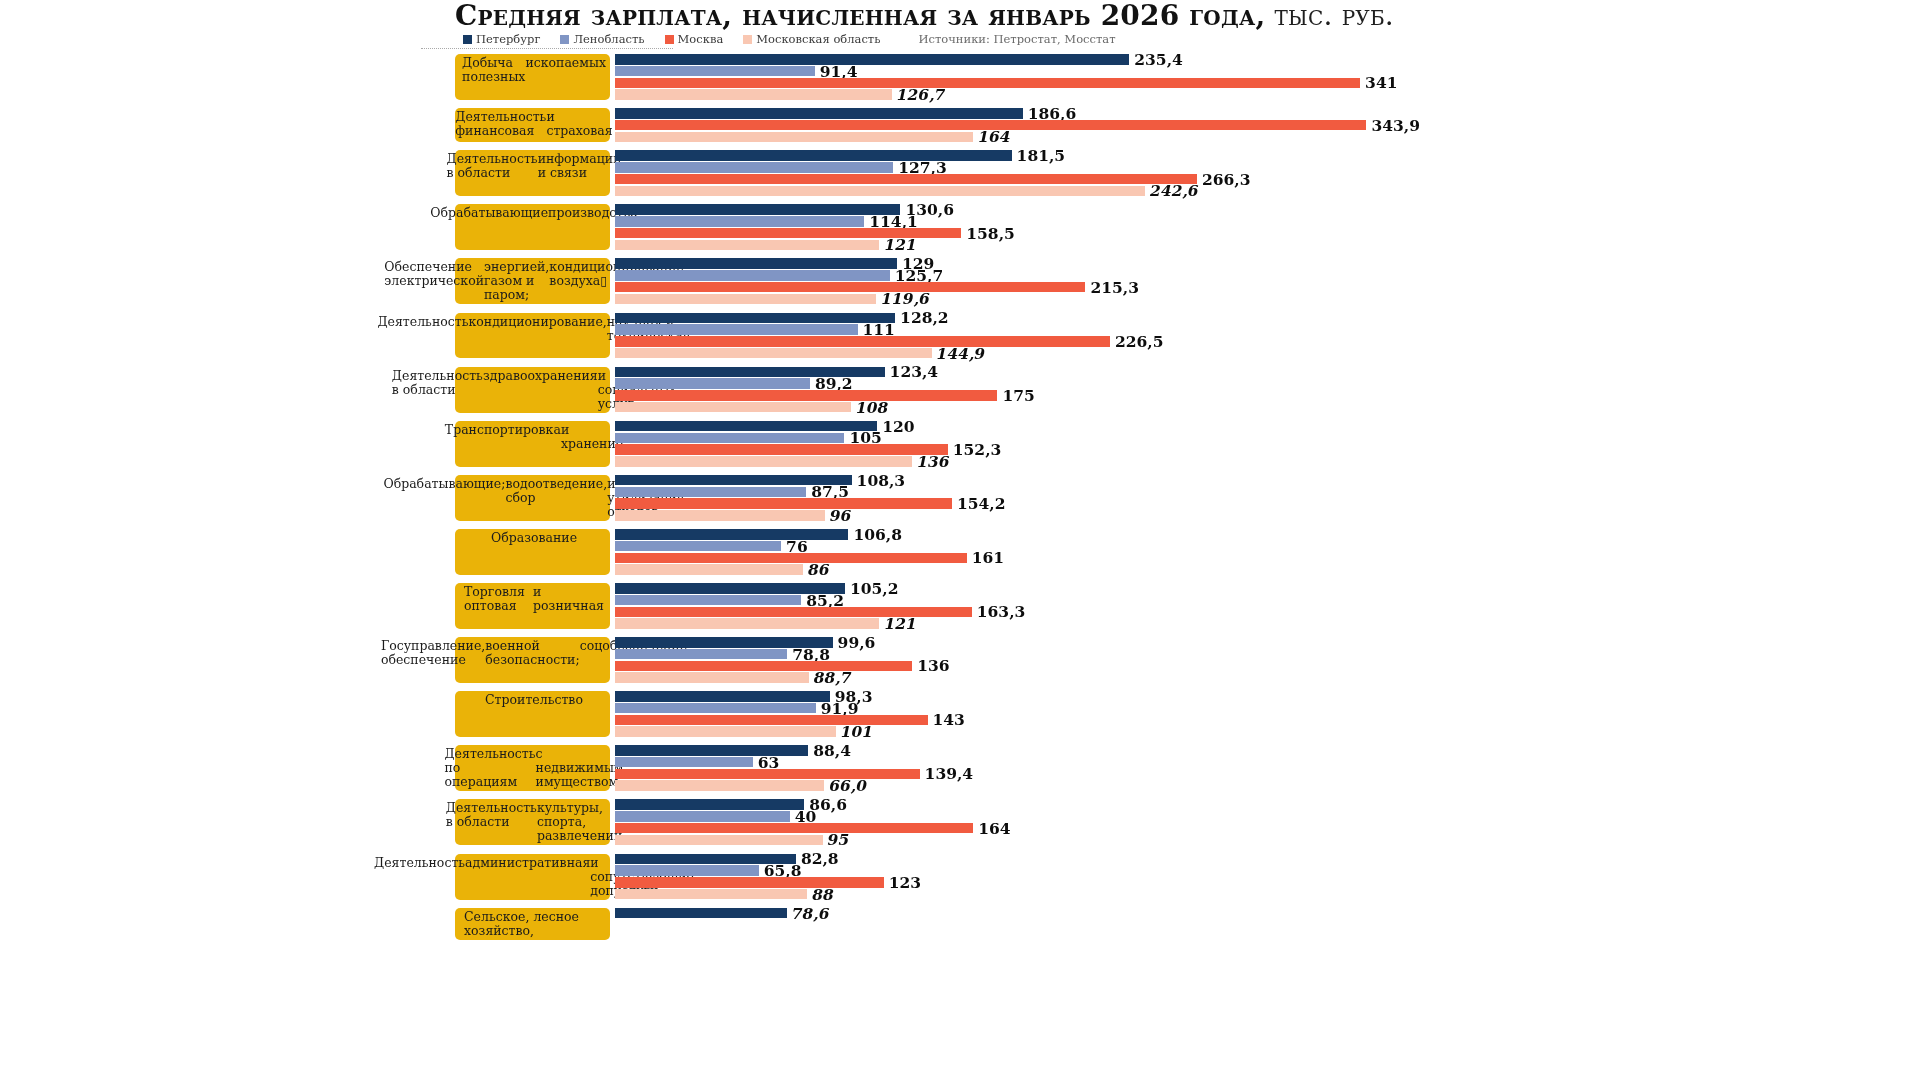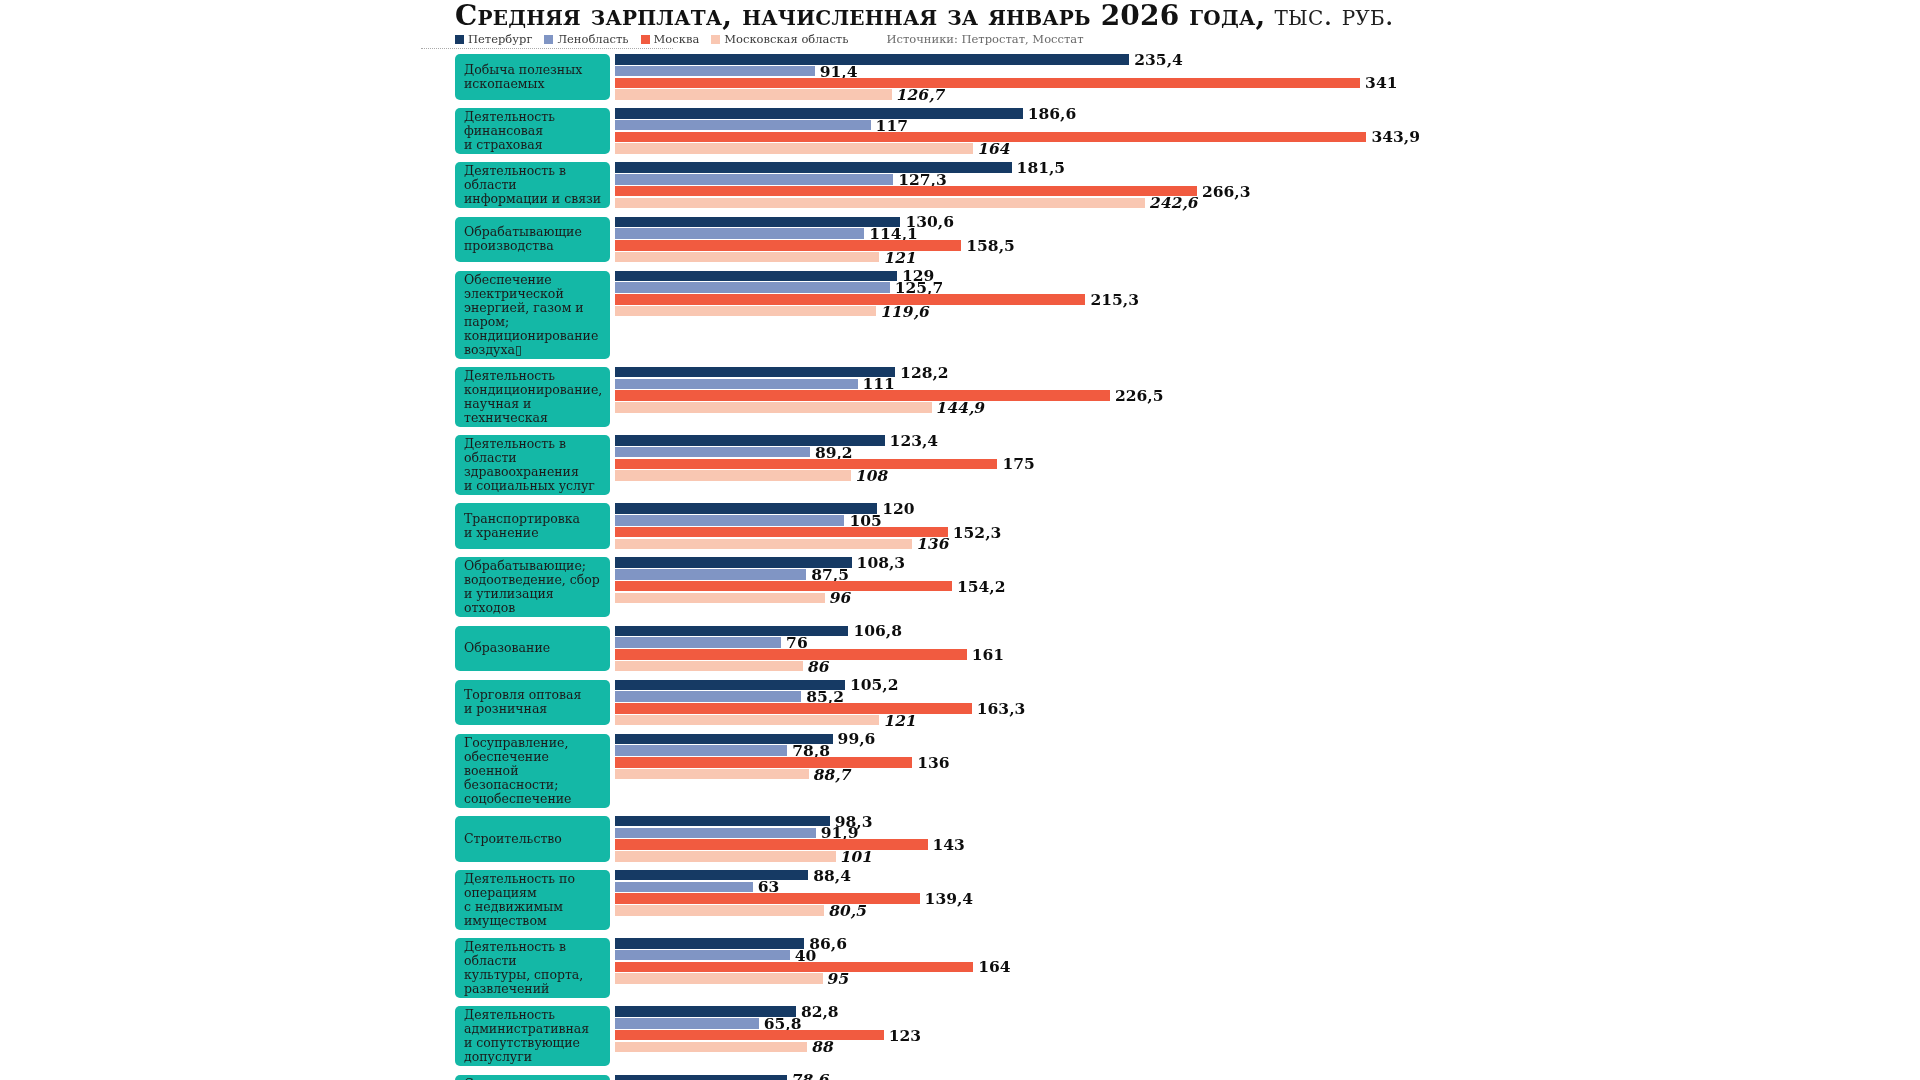--- a/index.html
+++ b/index.html
@@ -7,29 +7,29 @@
               font-family:"DejaVu Serif", serif; }
   .content { position:absolute; left:455px; top:2px; width:1465px; }
 
   .title { font-variant:small-caps; font-size:28px; line-height:27px;
            color:#121212; white-space:nowrap; letter-spacing:.2px; }
   .title .t-bold { font-weight:bold; }
   .title .t-suffix { font-weight:normal; color:#1f1f1f; }
 
   .legend { display:flex; align-items:center; margin-top:4px; height:12px;
             font-size:11.5px; color:#3a3a3a; }
-  .legend-item { display:flex; align-items:center; margin-right:12px; }
+  .legend-item { display:flex; align-items:center; margin-right:12px;margin-left:8px; }
   .swatch { width:9px; height:9px; margin-right:4px; flex:0 0 auto; }
   .sources { color:#6a6a6a; margin-left:26px; }
   .legend-rule { width:252px; border-top:1px dotted #a9a9a9; margin-top:3px; margin-left:-34px; }
 
   #rows { margin-top:5px; }
   .row { display:flex; margin-bottom:8.25px; }
-  .row-label { width:155px; flex:0 0 155px; background:#14b8a6; border-radius:5px;
-               display:flex; flex-direction:column; justify-content:center;
+  .row-label { width:155px; flex:0 0 155px; background:#eab308; border-radius:5px;
+               display:flex; flex-direction:row; justify-content:center;
                padding:2px 6px 2px 9px; font-size:12.5px; line-height:14px; color:#1b1b1b; }
   .bars { margin-left:5px; display:flex; flex-direction:column; }
   .bar-line { display:flex; align-items:center; height:10.5px; margin-bottom:1.25px; }
   .bar-line:last-child { margin-bottom:0;font-style:italic; }
   .bar { height:10.5px; flex:0 0 auto; }
   .val { font-weight:bold; font-size:15.5px; line-height:11px; color:#0d0d0d;
          margin-left:5px; white-space:nowrap; }
 </style>
 </head>
 <body>
@@ -92,24 +92,20 @@
         <div class="row-label">
           <div>Деятельность финансовая</div>
           <div>и страховая</div>
         </div>
         <div class="bars">
           <div class="bar-line">
             <div class="bar" style="width: 407.7px; background: rgb(22, 58, 100);"></div>
             <span class="val">186,6</span>
           </div>
           <div class="bar-line">
-            <div class="bar" style="width: 255.6px; background: rgb(128, 149, 196);"></div>
-            <span class="val">117</span>
-          </div>
-          <div class="bar-line">
             <div class="bar" style="width: 751.4px; background: rgb(241, 91, 64);"></div>
             <span class="val">343,9</span>
           </div>
           <div class="bar-line">
             <div class="bar" style="width: 358.3px; background: rgb(249, 199, 178);"></div>
             <span class="val">164</span>
           </div>
         </div>
       </div>
       <div class="row">
@@ -392,21 +388,21 @@
           <div class="bar-line">
             <div class="bar" style="width: 137.7px; background: rgb(128, 149, 196);"></div>
             <span class="val">63</span>
           </div>
           <div class="bar-line">
             <div class="bar" style="width: 304.6px; background: rgb(241, 91, 64);"></div>
             <span class="val">139,4</span>
           </div>
           <div class="bar-line">
             <div class="bar" style="width: 209.3px; background: rgb(249, 199, 178);"></div>
-            <span class="val">80,5</span>
+            <span class="val">66,0</span>
           </div>
         </div>
       </div>
       <div class="row">
         <div class="row-label">
           <div>Деятельность в области</div>
           <div>культуры, спорта, развлечений</div>
         </div>
         <div class="bars">
           <div class="bar-line">

